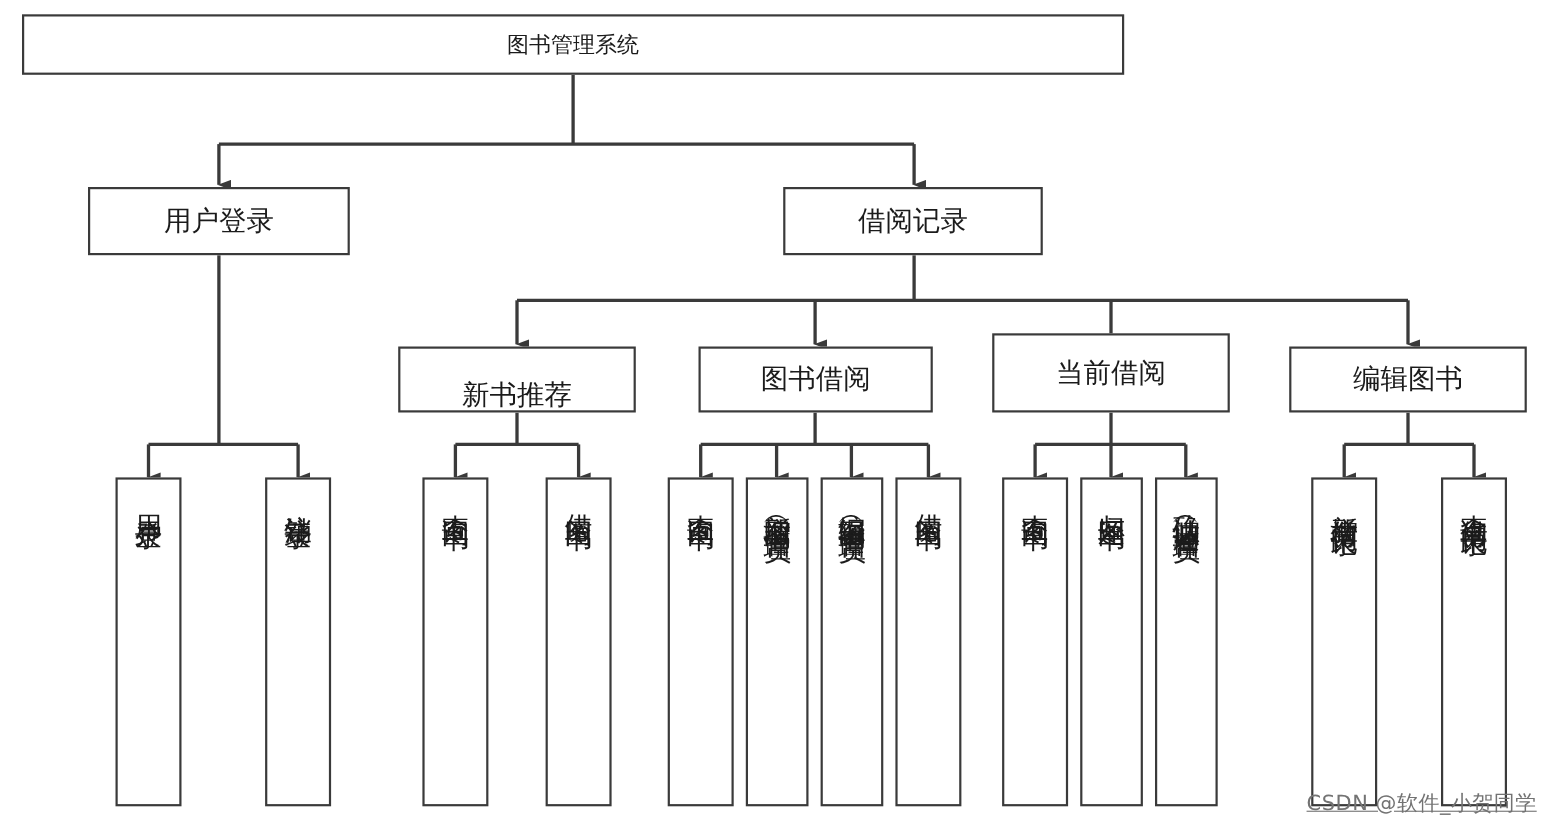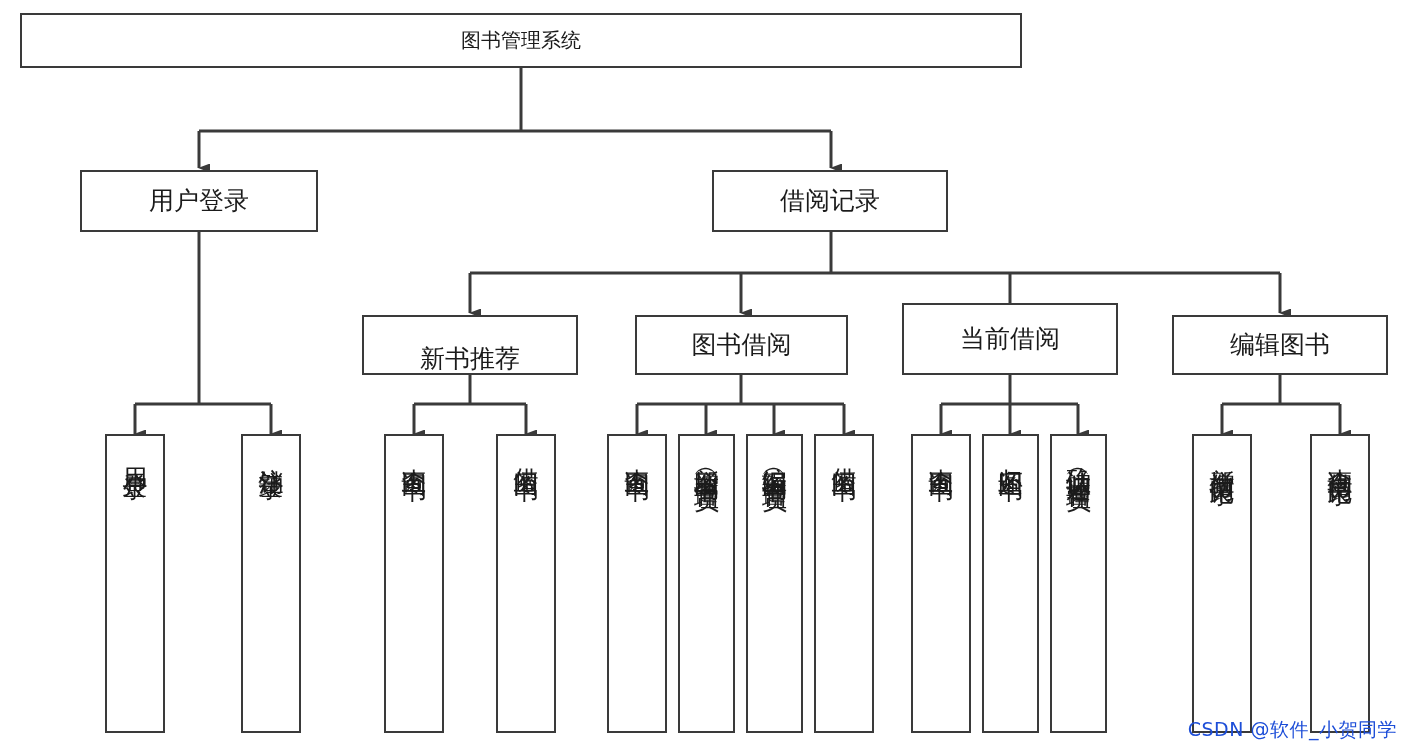--- a/index.html
+++ b/index.html
@@ -56,23 +56,24 @@
     line-height: 1;
   }
   .node.root .label {
     font-size: 20px;
   }
   .watermark {
     position: absolute;
     right: 8px;
     bottom: 4px;
     font-size: 19px;
-    color: #1d4ed8;
+    color: #737373;
     white-space: nowrap;
     letter-spacing: 0.5px;
+    text-decoration: underline;
   }
 </style>
 </head>
 <body>
 
 <div id="canvas">
 
   <svg class="wires" viewBox="0 0 1405 747">
     <defs>
       <marker id="arrow" markerWidth="10" markerHeight="12" refX="4.5" refY="11" orient="auto" markerUnits="userSpaceOnUse">

